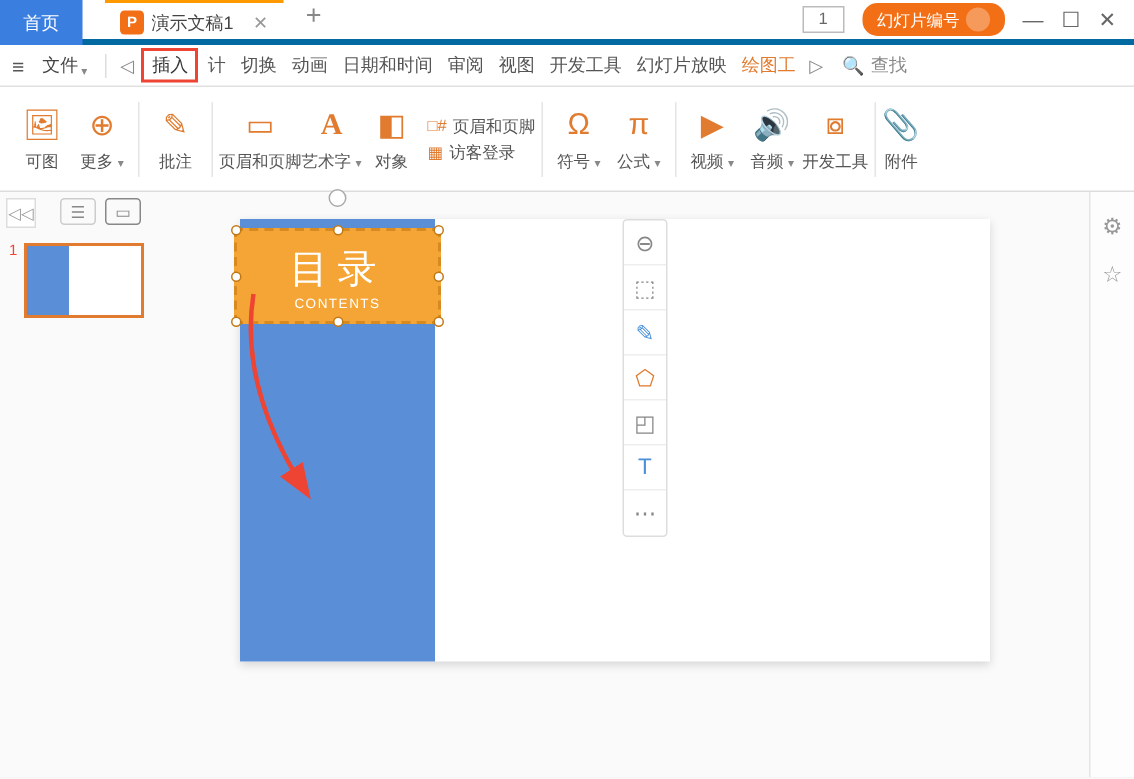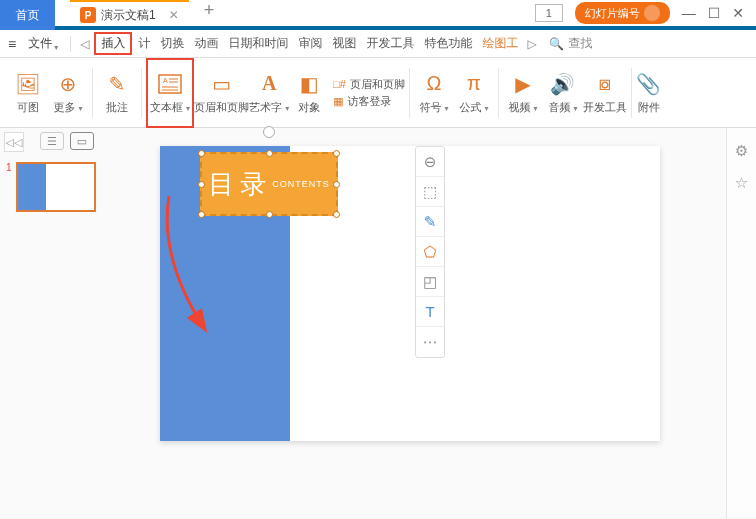--- a/index.html
+++ b/index.html
@@ -49,21 +49,21 @@
 
 .thumbnails { width: 110px; padding-top: 30px; }
 .thumb-wrap { display: flex; gap: 4px; padding: 4px 6px; }
 .thumb-num { font-size: 10px; color: #e43; }
 .thumb { width: 80px; height: 50px; border: 2px solid #e07b2f; background: #fff; display: flex; }
 .thumb-blue { width: 38%; height: 100%; background: #5a8fd8; }
 
 .canvas-area { flex: 1; padding: 18px 0 0 50px; position: relative; }
 .slide { width: 500px; height: 295px; background: #fff; box-shadow: 0 2px 6px rgba(0,0,0,0.15); display: flex; }
 .slide-blue { width: 130px; height: 100%; background: #5a8fd8; position: relative; }
-.textbox-selected { position: absolute; left: -4px; top: 6px; width: 138px; height: 64px; background: #f4a535; border: 2px dashed #d68a1f; display: flex; flex-direction: row; align-items: center; justify-content: center; margin-left: 44px; }
+.textbox-selected { position: absolute; left: -4px; top: 6px; width: 138px; height: 64px; background: #f4a535; border: 2px dashed #d68a1f; display: flex; flex-direction: column; align-items: center; justify-content: center; }
 .handle { width: 7px; height: 7px; background: #fff; border: 1px solid #c27812; border-radius: 50%; position: absolute; }
 .h-nw { left: -4px; top: -4px; } .h-n { left: 50%; top: -4px; margin-left: -3px; } .h-ne { right: -4px; top: -4px; }
 .h-w { left: -4px; top: 50%; margin-top: -3px; } .h-e { right: -4px; top: 50%; margin-top: -3px; }
 .h-sw { left: -4px; bottom: -4px; } .h-s { left: 50%; bottom: -4px; margin-left: -3px; } .h-se { right: -4px; bottom: -4px; }
 .rotate-handle { width: 12px; height: 12px; border: 1px solid #aaa; background: #fff; border-radius: 50%; position: absolute; left: 50%; top: -28px; margin-left: -6px; }
 .tb-title { color: #fff; font-size: 26px; letter-spacing: 6px; font-weight: 400; }
 .tb-sub { color: #fff; font-size: 9px; letter-spacing: 1px; }
 
 .float-toolbar { position: absolute; left: 305px; top: 18px; width: 30px; background: #fff; border: 1px solid #ddd; border-radius: 3px; display: flex; flex-direction: column; }
 .ft-btn { width: 28px; height: 30px; display: flex; align-items: center; justify-content: center; color: #888; font-size: 15px; border-bottom: 1px solid #eee; }
@@ -106,21 +106,21 @@
   <span class="sep-v"></span>
   <span class="arrow-btn">◁</span>
   <span class="menu-item menu-highlight">插入</span>
   <span class="menu-item">计</span>
   <span class="menu-item">切换</span>
   <span class="menu-item">动画</span>
   <span class="menu-item">日期和时间</span>
   <span class="menu-item">审阅</span>
   <span class="menu-item">视图</span>
   <span class="menu-item">开发工具</span>
-  <span class="menu-item">特色功能</span>
+  <span class="menu-item">幻灯片放映</span>
   <span class="menu-item menu-active">绘图工</span>
   <span class="arrow-btn">▷</span>
   <span class="search-box">
     <span>🔍</span>
     <span>查找</span>
   </span>
 </div>
 
 <div class="ribbon">
   <div class="ribbon-btn">
@@ -130,35 +130,20 @@
   <div class="ribbon-btn">
     <div class="ribbon-icon">⊕</div>
     <span><span>更多</span> <span class="caret">▾</span></span>
   </div>
   <div class="ribbon-sep"></div>
   <div class="ribbon-btn">
     <div class="ribbon-icon">✎</div>
     <span>批注</span>
   </div>
   <div class="ribbon-sep"></div>
-  <div class="ribbon-highlight">
-    <div class="ribbon-btn">
-      <div class="ribbon-icon">
-          <svg width="24" height="20">
-            <rect x="1" y="1" width="22" height="18" fill="none" stroke="#e07b2f" stroke-width="1.5"></rect>
-            <text x="5" y="9" font-size="7" fill="#e07b2f">A</text>
-            <line x1="11" y1="5" x2="20" y2="5" stroke="#e07b2f"></line>
-            <line x1="11" y1="8" x2="20" y2="8" stroke="#e07b2f"></line>
-            <line x1="4" y1="13" x2="20" y2="13" stroke="#e07b2f"></line>
-            <line x1="4" y1="16" x2="20" y2="16" stroke="#e07b2f"></line>
-          </svg>
-        </div>
-      <span><span>文本框</span> <span class="caret">▾</span></span>
-    </div>
-  </div>
   <div class="ribbon-btn">
     <div class="ribbon-icon">▭</div>
     <span>页眉和页脚</span>
   </div>
   <div class="ribbon-btn">
     <div class="ribbon-icon" style="font-family:serif;font-weight:bold">A</div>
     <span><span>艺术字</span> <span class="caret">▾</span></span>
   </div>
   <div class="ribbon-btn">
     <div class="ribbon-icon">◧</div>

